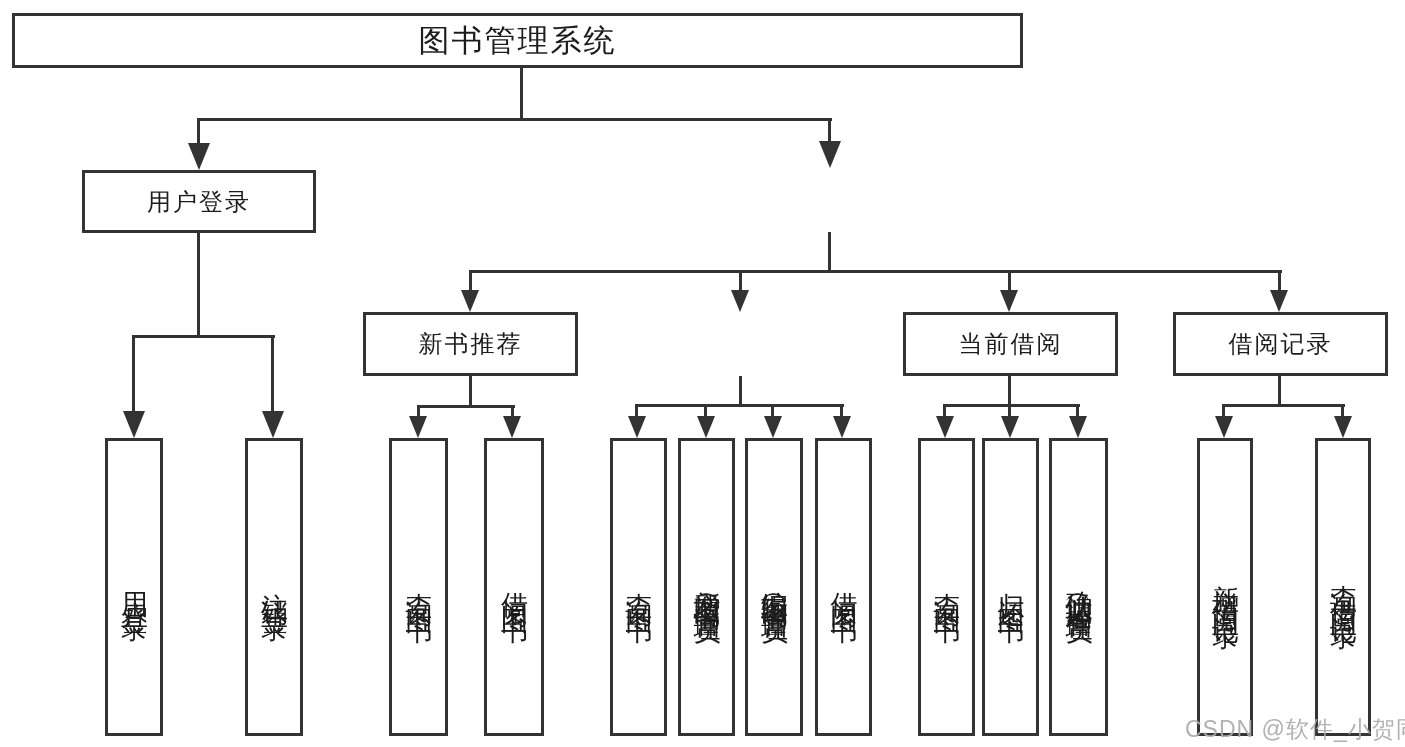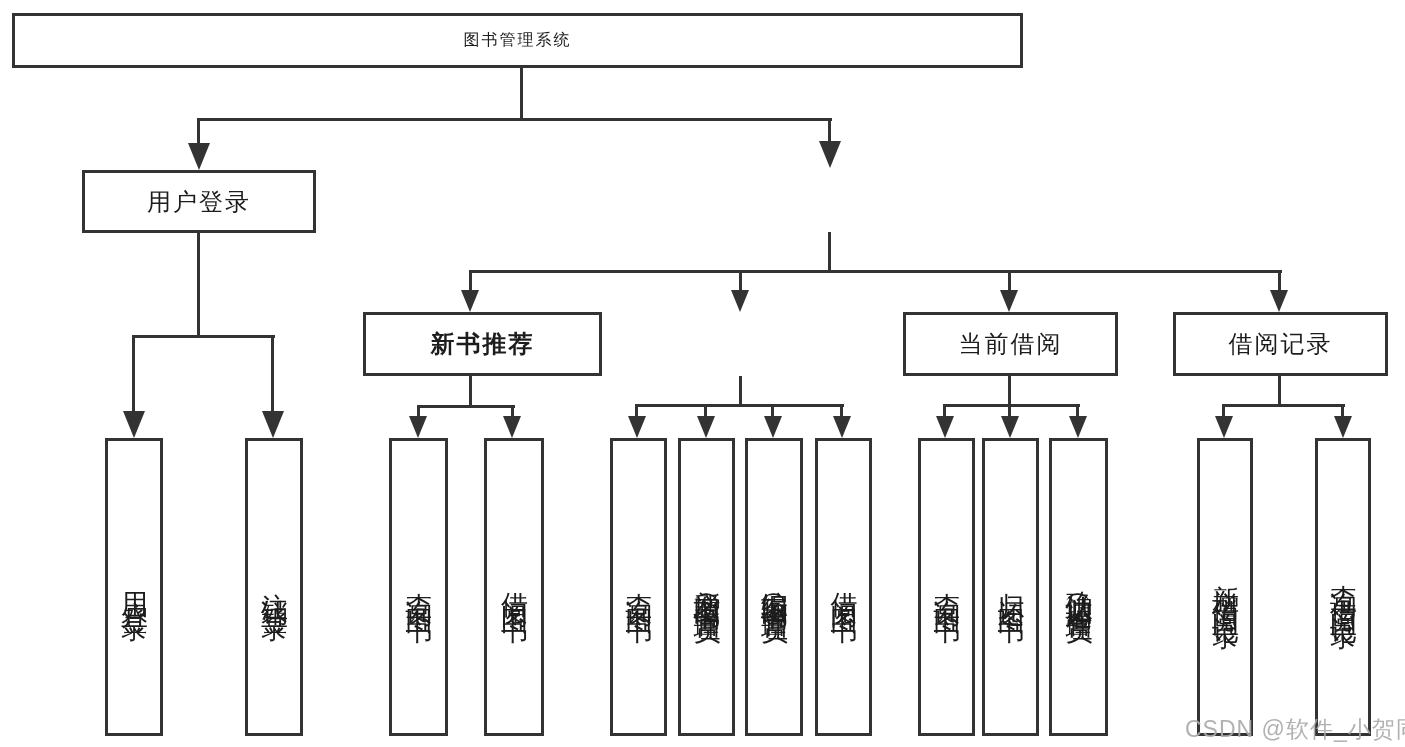--- a/index.html
+++ b/index.html
@@ -5,21 +5,21 @@
   html,body{margin:0;padding:0;background:#fff;}
   .canvas{
     position:relative;width:1405px;height:747px;background:#ffffff;
     font-family:"Liberation Sans","DejaVu Sans",sans-serif;color:#1c1c1c;overflow:hidden;
   }
   .box{
     position:absolute;border:3px solid #333;background:#fff;box-sizing:border-box;
     display:flex;align-items:center;justify-content:center;
     font-size:24px;letter-spacing:2px;white-space:nowrap;
   }
-  .title{font-size:16px;font-family:Liberation Serif, serif;}
+  .title{font-size:31px;font-family:Liberation Serif, serif;}
   .vbox{
     position:absolute;border:3px solid #333;background:#fff;box-sizing:border-box;
     display:flex;align-items:center;justify-content:center;
   }
   .vbox span{
     writing-mode:vertical-rl;text-orientation:mixed;
     font-size:27px;line-height:1;letter-spacing:8px;
   }
   .vbox.tight span{letter-spacing:4px;}
   .vline,.hline{position:absolute;background:#333;}
@@ -63,21 +63,21 @@
   <div class="hline" style="left:469px;top:270px;width:813px;height:3px;"></div>
   <div class="vline" style="left:469px;top:273px;width:3px;height:19px;"></div>
   <div class="vline" style="left:739px;top:273px;width:3px;height:19px;"></div>
   <div class="vline" style="left:1008px;top:273px;width:3px;height:19px;"></div>
   <div class="vline" style="left:1278px;top:273px;width:3px;height:19px;"></div>
   <div class="arr" style="left:461px;top:290px;"></div>
   <div class="arr" style="left:731px;top:290px;"></div>
   <div class="arr" style="left:1000px;top:290px;"></div>
   <div class="arr" style="left:1270px;top:290px;"></div>
 
-  <div class="box" style="left:363px;top:312px;width:239px;height:64px;font-weight:bold;">新书推荐</div>
+  <div class="box" style="left:363px;top:312px;width:215px;height:64px;">新书推荐</div>
   <div class="box" style="left:903px;top:312px;width:215px;height:64px;font-family:Liberation Mono, monospace;">当前借阅</div>
   <div class="box" style="left:1173px;top:312px;width:215px;height:64px;">借阅记录</div>
 
   <div class="vline" style="left:469px;top:376px;width:3px;height:31px;"></div>
   <div class="hline" style="left:417px;top:405px;width:98px;height:3px;"></div>
   <div class="vline" style="left:417px;top:408px;width:3px;height:10px;"></div>
   <div class="vline" style="left:511px;top:408px;width:3px;height:10px;"></div>
   <div class="arr" style="left:409px;top:416px;"></div>
   <div class="arr" style="left:503px;top:416px;"></div>
 

